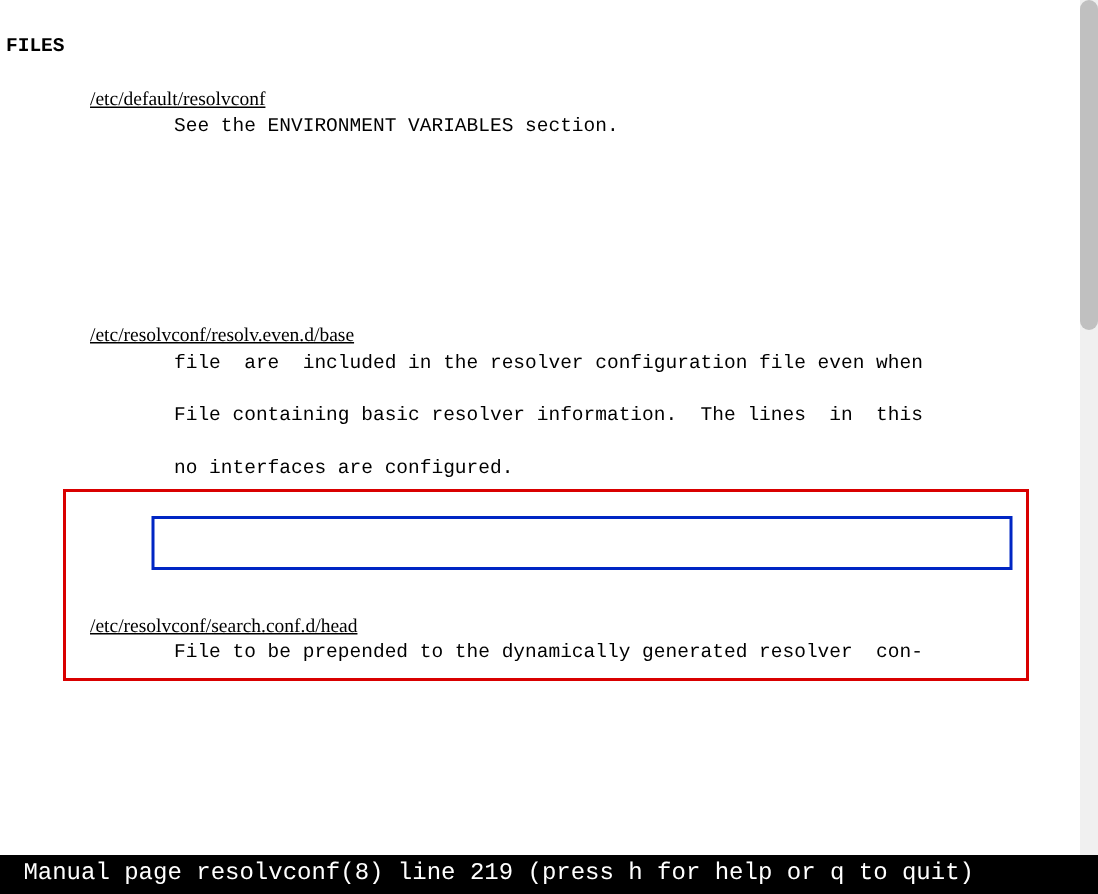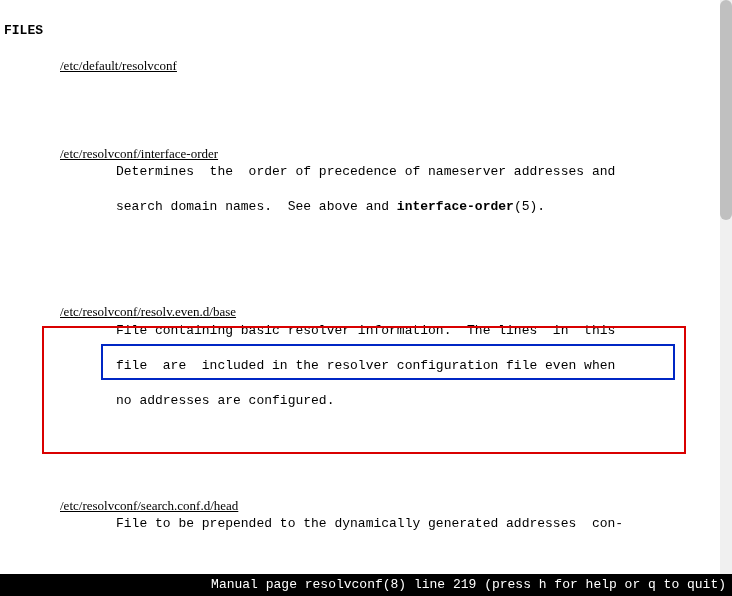--- a/index.html
+++ b/index.html
@@ -38,23 +38,22 @@
     .bold { font-weight: bold; }
     .status-bar {
       position: absolute;
       bottom: 0;
       left: 0;
       right: 0;
       background: #000;
       color: #fff;
       padding: 2px 6px;
       font-family: "Courier New", monospace;
-      font-size: 13px;
+      font-size: 16px;
       white-space: pre;
-      text-align: right;
     }
     .scrollbar {
       position: absolute;
       right: 0;
       top: 0;
       width: 12px;
       height: 576px;
       background: #f0f0f0;
     }
     .scrollbar-thumb {
@@ -74,38 +73,34 @@
     .entry { margin-bottom: 0; }
     .blank { height: 17px; }
   </style>
 </head>
 <body>
 
 <div class="page">
 <span class="section-header">FILES</span>
 <div class="entry">
 <span class="file-path">/etc/default/resolvconf</span>
+<span class="file-desc">See the ENVIRONMENT VARIABLES section.</span>
 </div>
 <div class="blank"></div>
-<div class="entry">
-<span class="file-path">/etc/resolvconf/interface-order</span>
-<span class="file-desc">Determines  the  order of precedence of nameserver addresses and</span>
-<span class="file-desc"><span>search domain names.  See above and </span><span class="bold">interface-order</span><span>(5).</span></span>
-</div>
 <div class="blank"></div>
 <div class="entry">
 <span class="file-path">/etc/resolvconf/resolv.even.d/base</span>
+<span class="file-desc">file  are  included in the resolver configuration file even when</span>
 <span class="file-desc">File containing basic resolver information.  The lines  in  this</span>
-<span class="file-desc">file  are  included in the resolver configuration file even when</span>
-<span class="file-desc">no addresses are configured.</span>
+<span class="file-desc">no interfaces are configured.</span>
 </div>
 <div class="blank"></div>
 <div class="entry">
 <span class="file-path">/etc/resolvconf/search.conf.d/head</span>
-<span class="file-desc">File to be prepended to the dynamically generated addresses  con‐</span>
+<span class="file-desc">File to be prepended to the dynamically generated resolver  con‐</span>
 
 </div>
 
 
 
 
 </div>
 
 <div class="scrollbar">
   <div class="scrollbar-thumb" style="top:0;height:220px;"></div>

